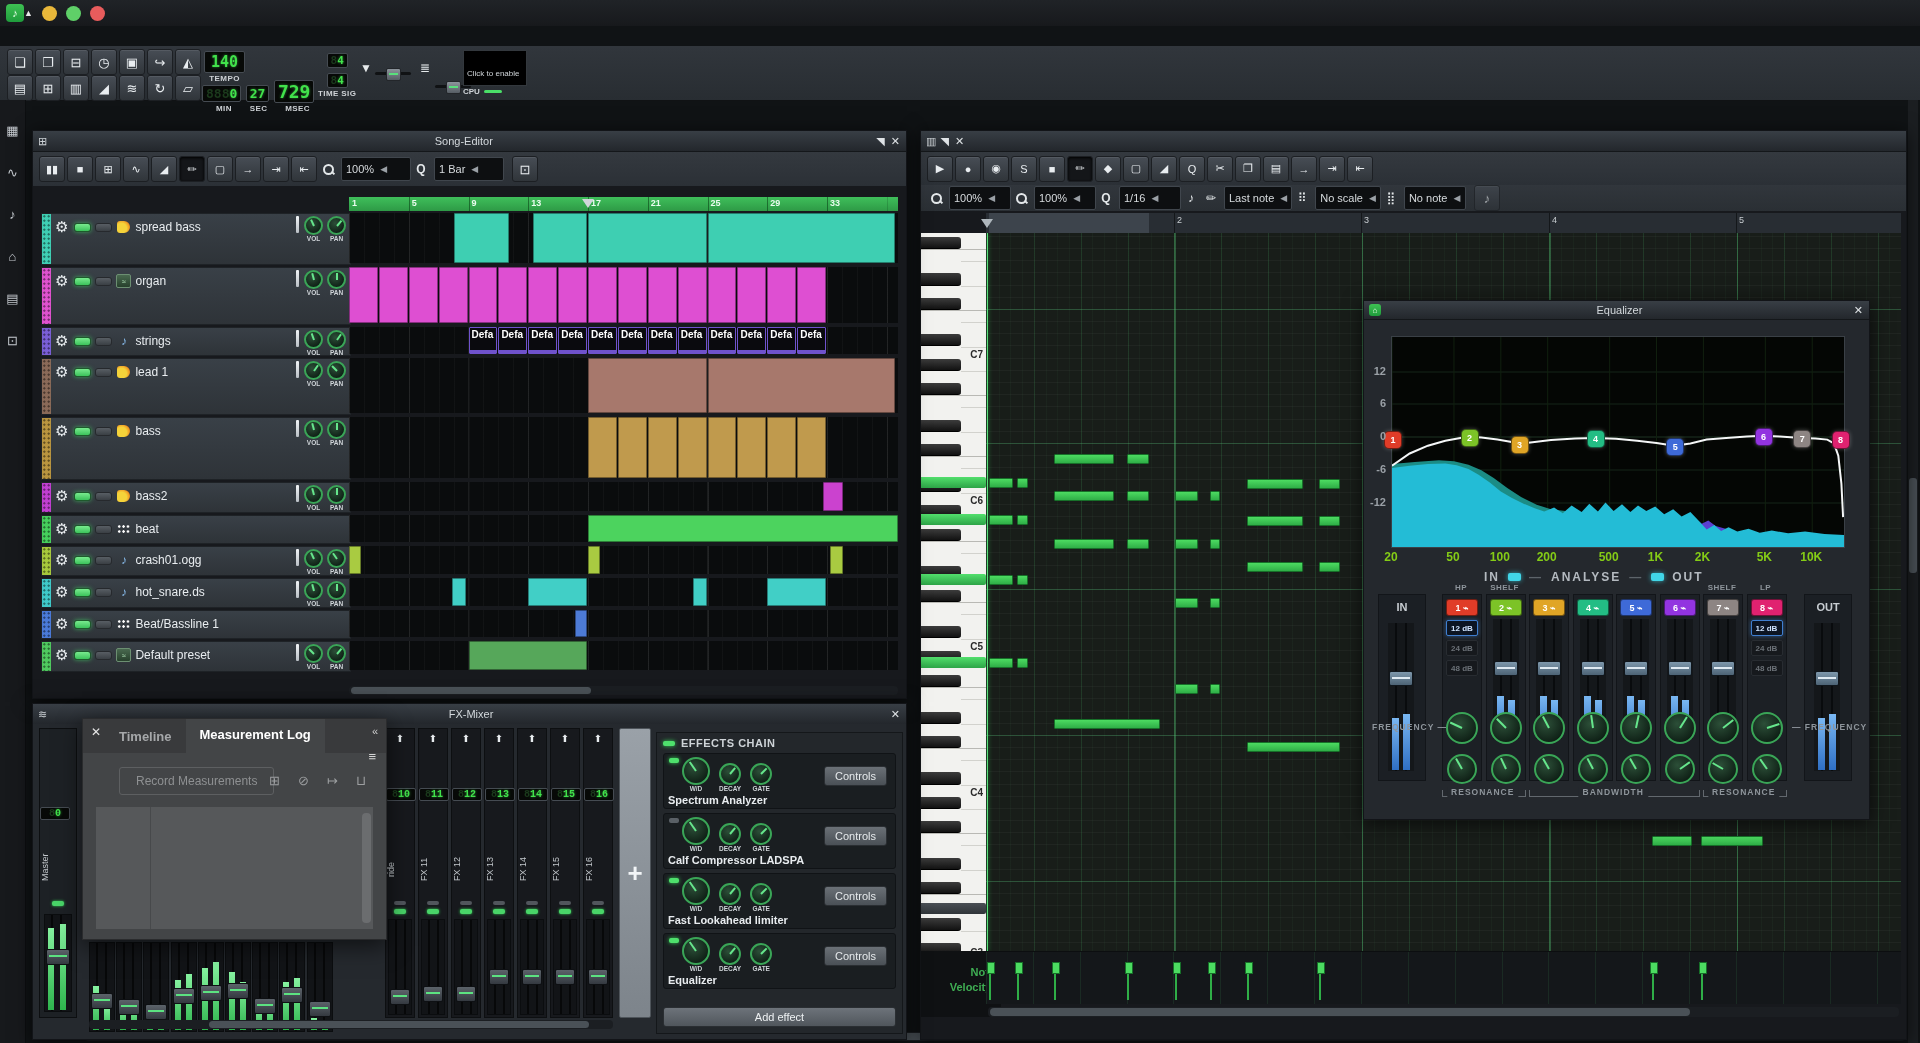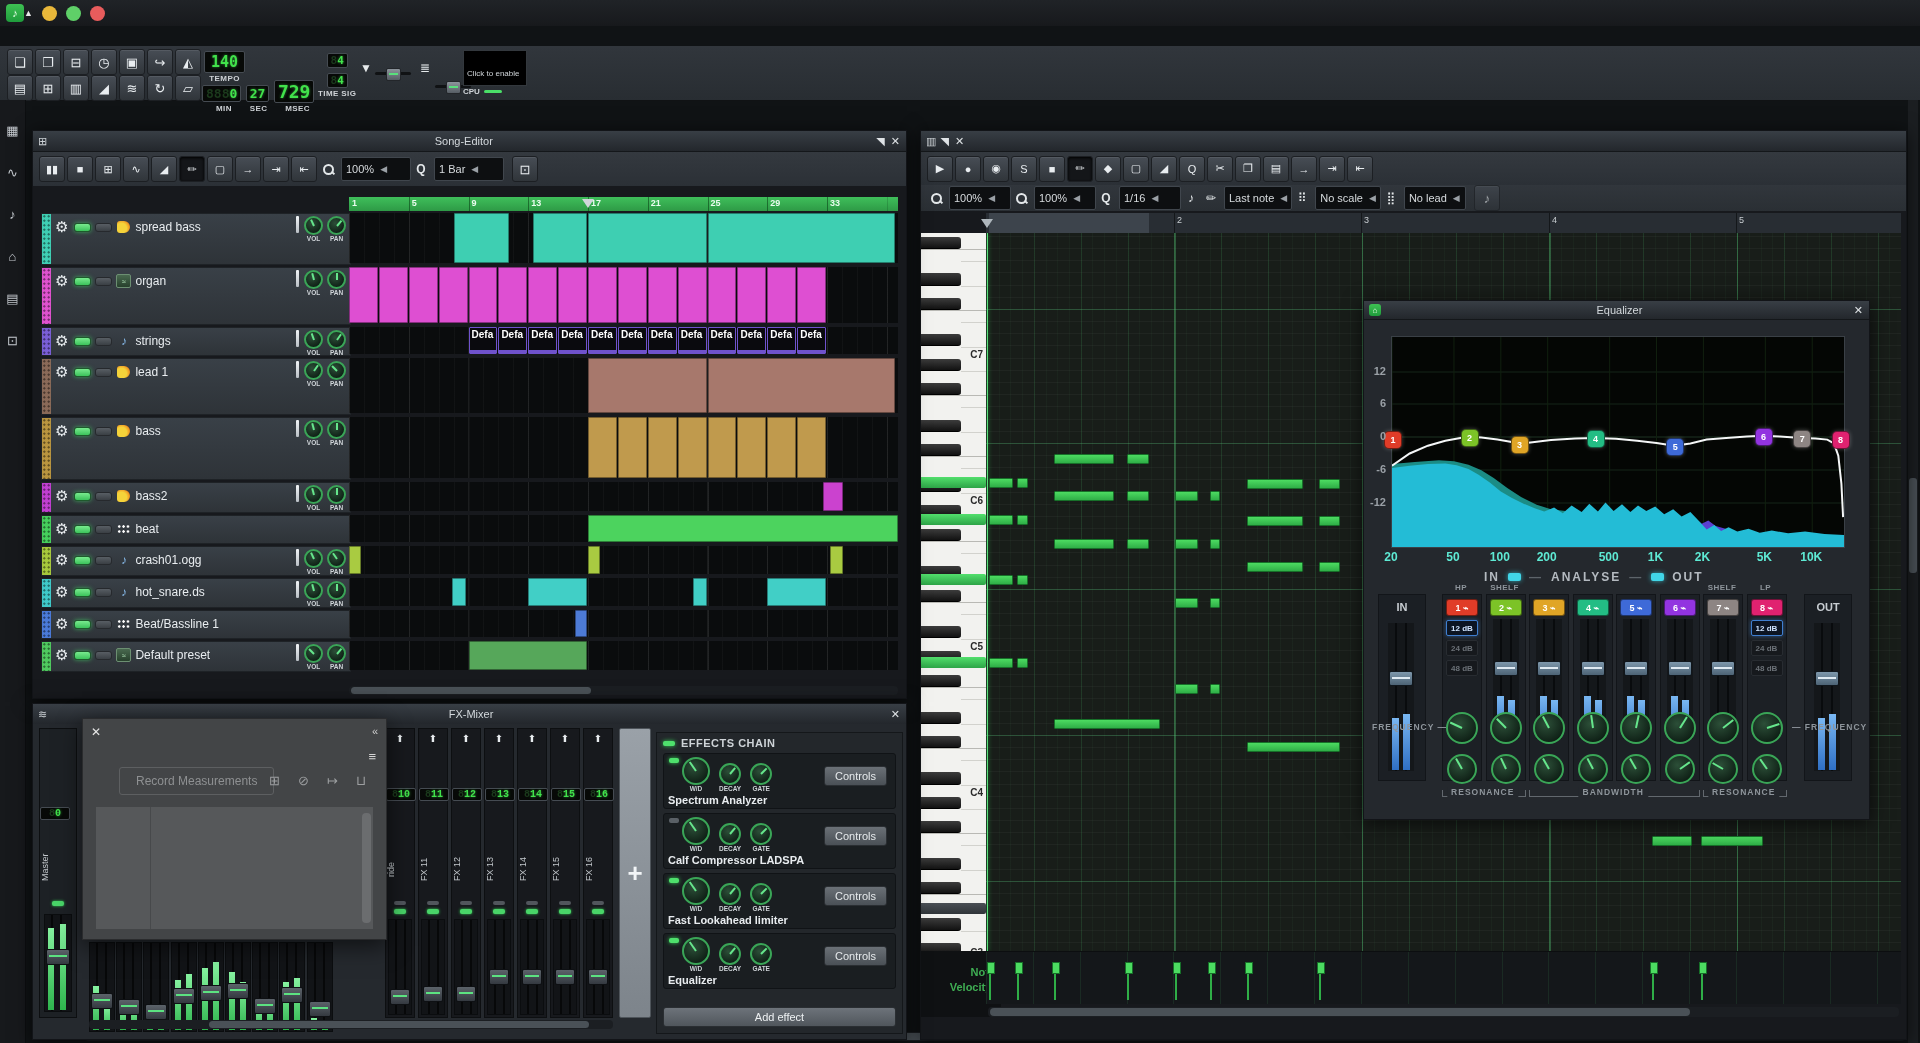--- a/index.html
+++ b/index.html
@@ -118,21 +118,21 @@
   .note{position:absolute;height:10px;background:linear-gradient(#4cdb61,#2fae47);border:1px solid #177029;border-radius:1px;box-sizing:border-box;}
   .prplayhead{position:absolute;top:0;bottom:0;width:1px;background:#58e07a;box-shadow:0 0 4px #3c5;}
   .velarea{position:absolute;background:#14171a;border-top:1px solid #0c0e10;overflow:hidden;}
   .vellabel{position:absolute;background:#0f1113;color:#3fae53;font-size:11px;font-weight:bold;text-align:right;padding-top:14px;padding-right:6px;line-height:15px;}
   .velbar{position:absolute;bottom:4px;width:2px;background:#2fae47;}
   .velbar:before{content:"";position:absolute;left:-2px;top:0;width:6px;height:10px;background:#4cdb61;border:1px solid #177029;}
   
   .eqwin{background:#24282d;}
   .eqgraph{position:absolute;background:#040604;border:1px solid #3a4046;}
   .eqylabel{position:absolute;font-size:11px;font-weight:bold;color:#9aa0a6;text-align:right;width:20px;}
-  .eqxlabel{position:absolute;font-size:12px;font-weight:bold;color:#5eead4;transform:translateX(-50%);}
+  .eqxlabel{position:absolute;font-size:12px;font-weight:bold;color:#84cc16;transform:translateX(-50%);}
   .eqhandle{position:absolute;width:16px;height:16px;border-radius:5px;color:#fff;font-size:9px;font-weight:bold;display:flex;align-items:center;justify-content:center;transform:translate(-8px,-8px);border:1px solid rgba(0,0,0,.5);box-shadow:0 0 4px rgba(255,255,255,.25);}
   .analyse{position:absolute;display:flex;align-items:center;gap:8px;color:#b4bac0;font-size:12px;font-weight:bold;letter-spacing:2px;}
   .cyanled{width:13px;height:8px;border-radius:2px;background:#41d6e8;box-shadow:0 0 5px rgba(60,220,235,.7);}
   .bandcol{position:absolute;width:38px;background:#1c2025;border:1px solid #121519;}
   .bandtype{position:absolute;font-size:8px;font-weight:bold;color:#8e959b;letter-spacing:.5px;}
   .bandbtn{margin:4px auto 0;width:30px;height:15px;border-radius:3px;display:flex;align-items:center;justify-content:center;gap:2px;color:#fff;font-size:9px;font-weight:bold;border:1px solid rgba(0,0,0,.5);}
   .dbbtn{margin:4px auto 0;width:30px;height:14px;border-radius:2px;font-size:8px;font-weight:bold;display:flex;align-items:center;justify-content:center;}
   .dbbtn.onn{color:#cfe4ff;background:#0c1523;border:1px solid #3f7fd0;box-shadow:0 0 4px rgba(70,140,230,.5);}
   .dbbtn.offf{color:#6b7177;background:#16191d;border:1px solid #282c31;}
   .eqfader{position:absolute;width:26px;background:#14171a;background-image:linear-gradient(90deg,transparent 7px,#090b0d 7px,#090b0d 9px,transparent 9px),linear-gradient(90deg,transparent 17px,#090b0d 17px,#090b0d 19px,transparent 19px);}
@@ -896,21 +896,21 @@
           <span>Last note</span>
           <span class="arr">◀</span>
         </div>
         <span class="ddico">⠿</span>
         <div class="dd" style="min-width: 52px;">
           <span>No scale</span>
           <span class="arr">◀</span>
         </div>
         <span class="ddico">⣿</span>
         <div class="dd" style="min-width: 52px;">
-          <span>No lead</span>
+          <span>No note</span>
           <span class="arr">◀</span>
         </div>
         <div class="tb" style="opacity: 0.6; margin-left: 8px;">♪</div>
       </div>
     <div id="prbody" style="position:absolute;left:0;top:80px;right:0;bottom:0;background:#17191d;overflow:hidden">
         <div class="prtimeline" style="left: 65px; right: 5px; top: 2px; height: 20px;">
           <div style="position: absolute; left: 3px; width: 160px; top: 0px; bottom: 0px; background: rgb(61, 68, 76);"></div>
           <div class="stick" style="left: 188px; background: rgb(20, 23, 26);"></div>
           <div class="prtlabel" style="left: 191px;">2</div>
           <div class="stick" style="left: 375px; background: rgb(20, 23, 26);"></div>
@@ -1264,20 +1264,24 @@
         <div class="bracket" style="left: 165px; width: 168.5px; top: 471px;"></div>
         <div class="bracketlbl" style="left: 249.25px; top: 468px;">BANDWIDTH</div>
         <div class="bracket" style="left: 339px; width: 81.5px; top: 471px;"></div>
         <div class="bracketlbl" style="left: 379.75px; top: 468px;">RESONANCE</div>
       </div>
   </div>
 
   <div class="mpanel" id="mpanel" style="left:82px;top:718px;width:303px;height:220px">
     <div class="mx">✕</div>
     <div class="mcol">«</div>
+    <div class="mtabs" id="mtabs" style="padding-left:22px">
+        <div class="mtab">Timeline</div>
+        <div class="mtab on">Measurement Log</div>
+      </div>
     <div class="mham">≡</div>
     <div class="mrecbtn">Record Measurements</div>
     <div id="micons">
         <div class="micon" style="left: 186px;">⊞</div>
         <div class="micon" style="left: 215px;">⊘</div>
         <div class="micon" style="left: 244px;">↦</div>
         <div class="micon" style="left: 273px;">⊔</div>
       </div>
     <div class="mtable">
       <div class="mline"></div>

